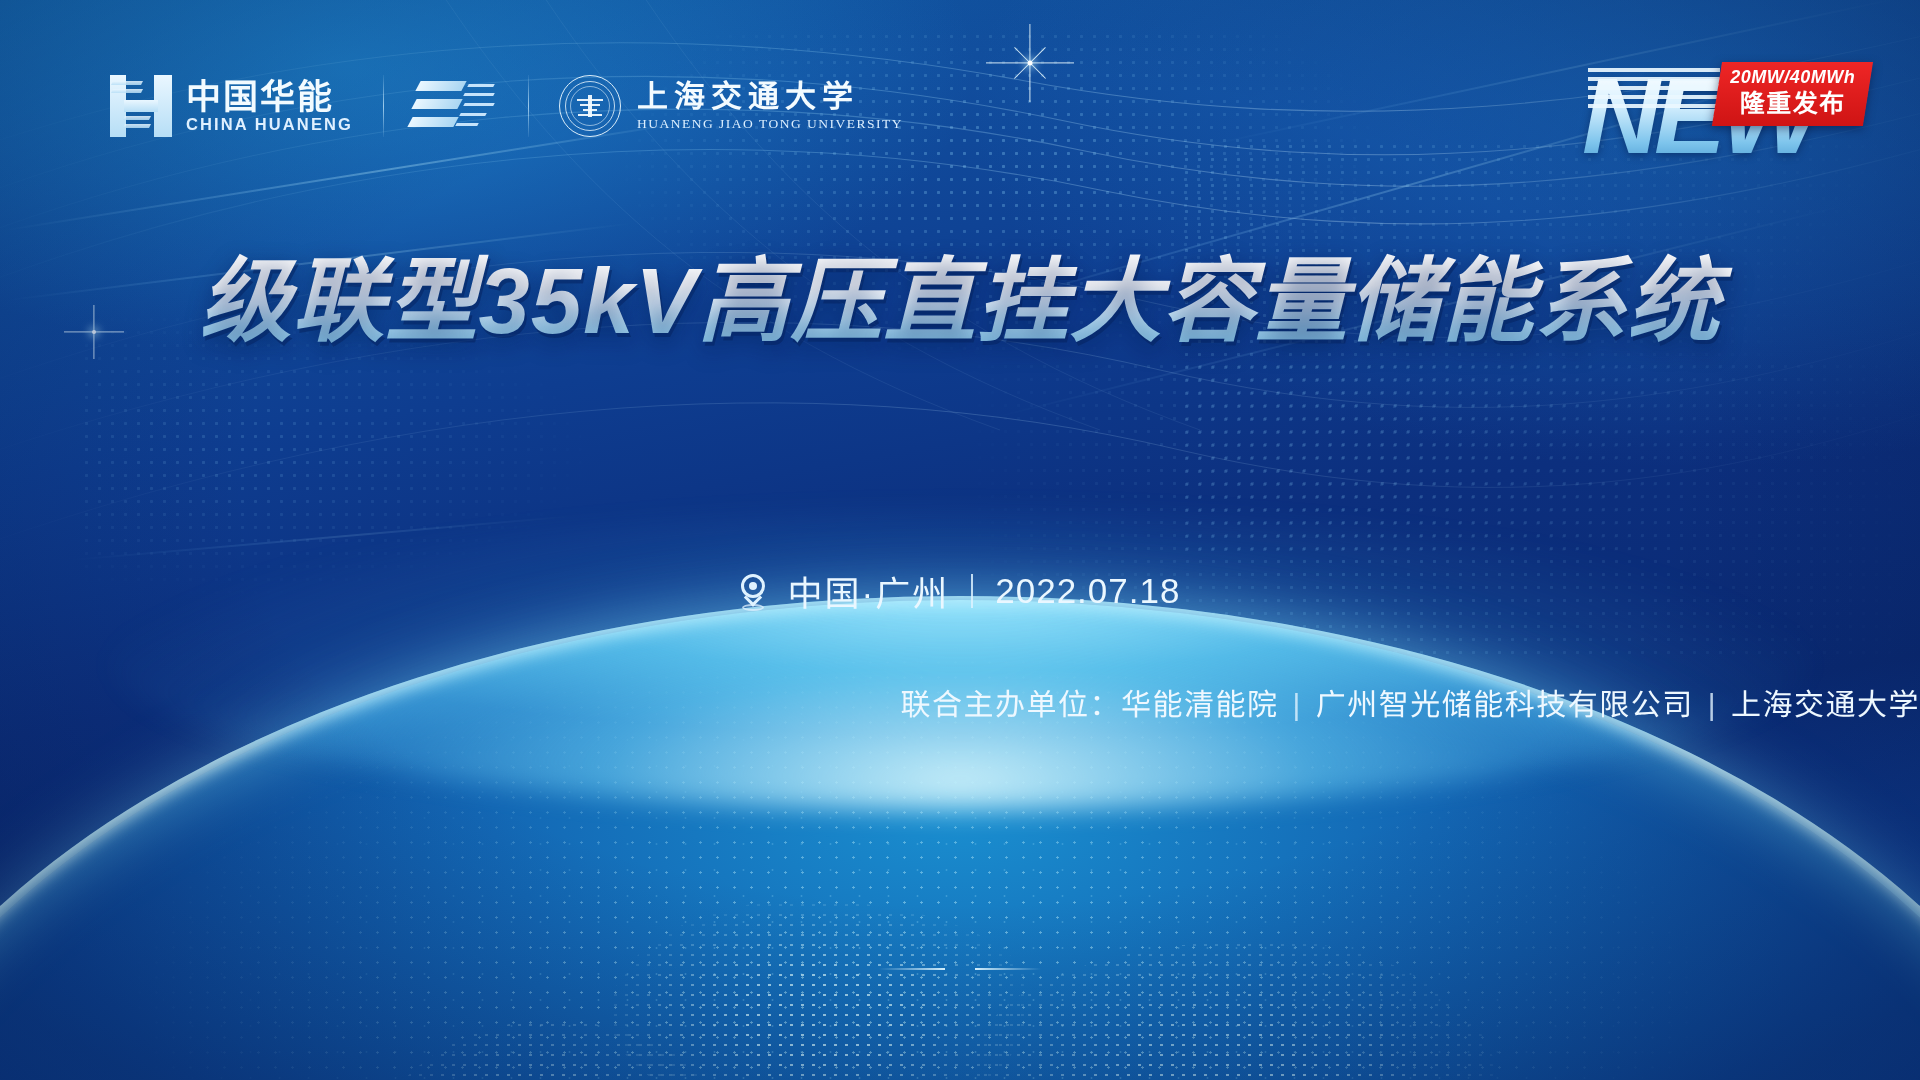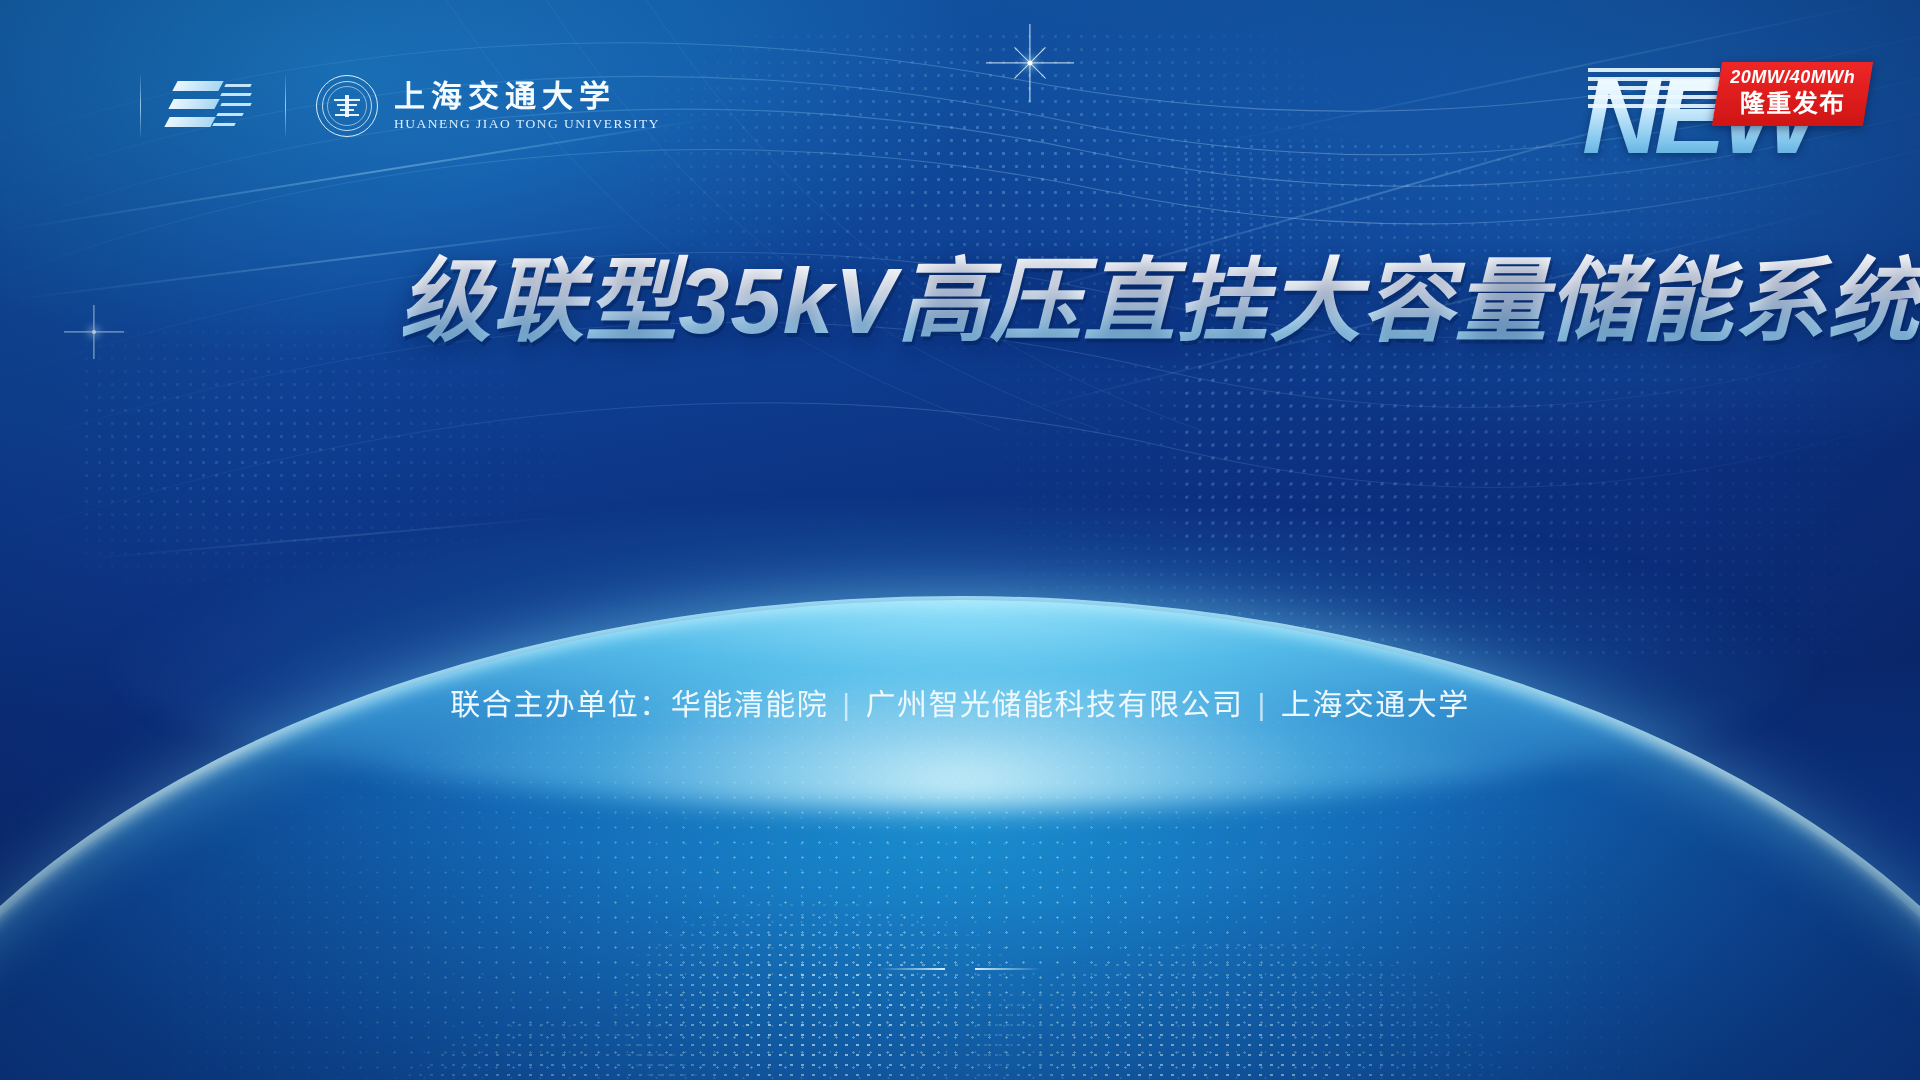--- a/index.html
+++ b/index.html
@@ -147,21 +147,21 @@
     position:absolute; right:-6px; top:24px;
     background:linear-gradient(180deg,#ef2626,#cf1414);
     padding:6px 13px 8px 13px; transform:skewX(-9deg);
     box-shadow:0 3px 10px rgba(0,20,60,.5);
   }
   .red-flag .rf-in{ transform:skewX(9deg); text-align:center;}
   .rf-spec{ font-size:18px; font-weight:800; font-style:italic; color:#fff; letter-spacing:.5px; line-height:1.1;}
   .rf-cn{ font-size:25px; font-weight:800; color:#fff; letter-spacing:1.5px; line-height:1.15; margin-top:1px;}
 
   
-  .title-block{ position:absolute; left:0; right:0; top:252px; text-align:right; z-index:18;}
+  .title-block{ position:absolute; left:0; right:0; top:252px; text-align:center; z-index:18;}
   .title-main{
     font-size:92px; font-weight:900; font-style:italic; letter-spacing:1px; line-height:1.08;
     background:linear-gradient(180deg,#ffffff 0%,#ffffff 34%,#e4f4ff 52%,#a9d9f3 76%,#7bbfe4 100%);
     -webkit-background-clip:text; background-clip:text; color:transparent;
     text-shadow:0 6px 22px rgba(0,30,90,.45);
     filter:drop-shadow(2px 4px 0 rgba(5,35,95,.55));
     white-space:nowrap;
   }
   .title-sub{
     margin-top:16px;
@@ -183,21 +183,21 @@
     width:8px; height:8px; background:#dff2ff; border-radius:50%;}
   .pin .stem{ position:absolute; left:50%; top:17px; transform:translateX(-50%) rotate(45deg);
     width:13px; height:13px; border-right:3.2px solid #dff2ff; border-bottom:3.2px solid #dff2ff;}
   .pin .shadow{ position:absolute; left:2px; bottom:-3px; width:22px; height:7px; border-radius:50%;
     border:2px solid rgba(223,242,255,.75);}
   .meta-city{ font-size:35px; color:#eaf7ff; letter-spacing:2px;}
   .meta-sep{ width:2px; height:34px; background:rgba(220,242,255,.85);}
   .meta-date{ font-size:35px; color:#eaf7ff; letter-spacing:1px;}
 
   
-  .orgs{ position:absolute; left:0; right:0; top:680px; text-align:center; z-index:18;
+  .orgs{ position:absolute; left:0; right:0; top:680px; text-align:right; z-index:18;
     font-size:30px; color:#eef8ff; letter-spacing:1.5px; white-space:nowrap;}
   .orgs .osep{ color:rgba(225,243,255,.8); margin:0 14px; font-weight:300;}
 
   
   .slogan{ position:absolute; left:0; right:0; top:968px; z-index:18;
     display:flex; align-items:center; justify-content:center; gap:30px;}
   .dash{ width:66px; height:2px; background:linear-gradient(90deg,rgba(210,240,255,0),rgba(220,245,255,.95));}
   .dash.r{ background:linear-gradient(90deg,rgba(220,245,255,.95),rgba(210,240,255,0));}
   .slogan-text{ font-size:31px; color:#e9f7ff; letter-spacing:12px; white-space:nowrap;}
 
@@ -290,20 +290,37 @@
     <div class="continent" style="left:810px;top:300px;width:420px;height:230px;border-radius:45% 55% 40% 60%/50% 40% 60% 50%;
                 -webkit-mask-image:radial-gradient(ellipse at 50% 50%,#000 25%,transparent 78%);mask-image:radial-gradient(ellipse at 50% 50%,#000 25%,transparent 78%);"></div>
     <div class="continent" style="left:1180px;top:340px;width:520px;height:280px;border-radius:55% 45% 60% 40%/40% 55% 45% 60%;opacity:.6;
                 -webkit-mask-image:radial-gradient(ellipse at 45% 45%,#000 20%,transparent 75%);mask-image:radial-gradient(ellipse at 45% 45%,#000 20%,transparent 75%);"></div>
     <div class="continent" style="left:560px;top:420px;width:380px;height:300px;border-radius:50% 50% 45% 55%/55% 45% 55% 45%;opacity:.5;
                 -webkit-mask-image:radial-gradient(ellipse at 50% 40%,#000 18%,transparent 72%);mask-image:radial-gradient(ellipse at 50% 40%,#000 18%,transparent 72%);"></div>
   </div>
 
   <div class="logobar">
 
+    <div class="logo-cell">
+      <div class="hn">
+        <div class="hn-mark">
+          <span class="bar" style="left:0;top:0;width:16px;height:62px;"></span>
+          <span class="bar" style="left:44px;top:0;width:18px;height:62px;"></span>
+          <span class="bar" style="left:14px;top:25px;width:34px;height:12px;"></span>
+          <span class="bar" style="left:2px;top:6px;width:30px;height:4px;transform:skewX(-26deg);opacity:.85;"></span>
+          <span class="bar" style="left:2px;top:14px;width:30px;height:4px;transform:skewX(-26deg);opacity:.85;"></span>
+          <span class="bar" style="left:14px;top:41px;width:26px;height:4px;transform:skewX(-26deg);opacity:.85;"></span>
+          <span class="bar" style="left:14px;top:49px;width:26px;height:4px;transform:skewX(-26deg);opacity:.85;"></span>
+        </div>
+        <div class="hn-txt">
+          <div class="hn-cn">中国华能</div>
+          <div class="hn-en">CHINA HUANENG</div>
+        </div>
+      </div>
+    </div>
 
     <div class="divider"></div>
 
     <div class="logo-cell">
       <div class="zg">
         <div class="zg-mark">
           <span class="zg-slab" style="left:4px;top:4px;width:46px;"></span>
           <span class="zg-slab" style="left:0px;top:22px;width:46px;"></span>
           <span class="zg-slab" style="left:-4px;top:40px;width:46px;"></span>
           <span class="zg-tick" style="left:54px;top:7px;width:26px;"></span>
@@ -350,20 +367,30 @@
         <div class="rf-spec">20MW/40MWh</div>
         <div class="rf-cn">隆重发布</div>
       </div>
     </div>
   </div>
 
   <div class="title-block">
     <div class="title-main">级联型35kV高压直挂大容量储能系统</div>
   </div>
 
+  <div class="meta">
+    <span class="pin">
+      <span class="head"></span>
+        <span class="stem"></span>
+        <span class="shadow"></span>
+    </span>
+    <span class="meta-city">中国·广州</span>
+    <span class="meta-sep"></span>
+    <span class="meta-date">2022.07.18</span>
+  </div>
 
   <div class="orgs">
     <span>联合主办单位：</span><span>华能清能院</span><span class="osep">|</span><span>广州智光储能科技有限公司</span><span class="osep">|</span><span>上海交通大学</span>
   </div>
 
   <div class="slogan">
     <span class="dash"></span>
     <span class="dash r"></span>
   </div>
 

